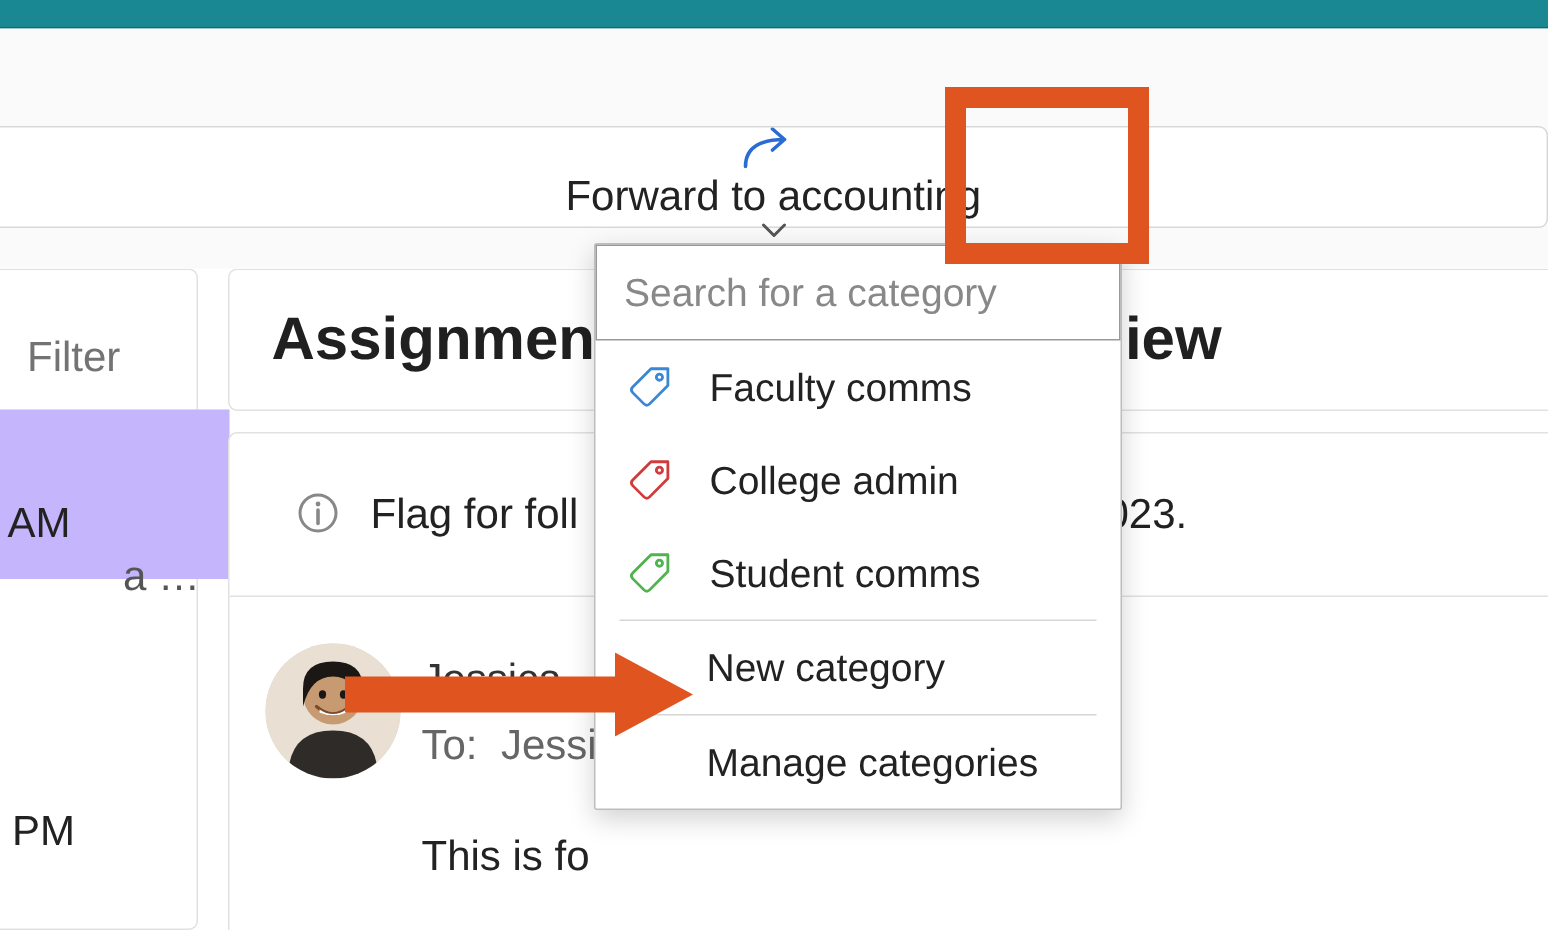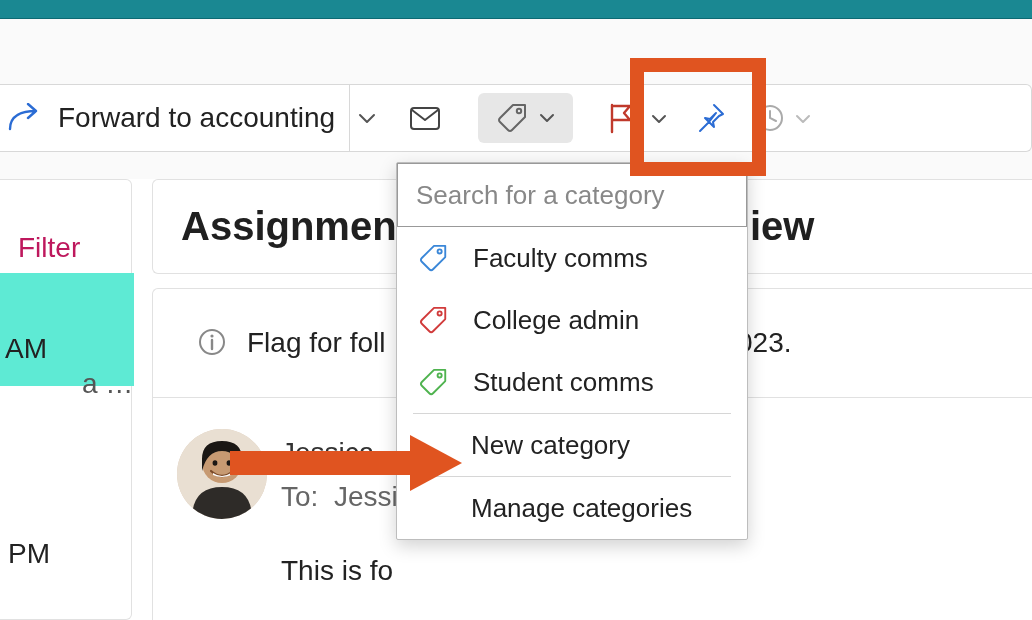--- a/index.html
+++ b/index.html
@@ -2,37 +2,37 @@
 <html><head>
 <meta charset="utf-8">
 <style>
   * { box-sizing: border-box; margin: 0; padding: 0; }
   html, body { width: 1032px; height: 620px; font-family: "Segoe UI", Arial, sans-serif; overflow: hidden; }
   body { background: #ffffff; position: relative; }
 
   .teal-bar { position: absolute; left: 0; top: 0; width: 1032px; height: 19px; background: #1a8892; border-bottom: 1px solid #0d6a73; }
   .page-bg { position: absolute; left: 0; top: 19px; width: 1032px; height: 160px; background: #fafafa; }
 
-  .toolbar { position: absolute; left: 0; top: 84px; height: 68px; width: 1032px; display: flex; align-items: center; background: #ffffff; border: 1px solid #d8d8d8; border-left: none; border-radius: 0 6px 6px 0; }
+  .toolbar { position: absolute; left: 0; top: 84px; height: 68px; width: 1032px; display: flex; align-items: center; background: #ffffff; border: 1px solid #d8d8d8; border-left: none; border-radius: 0 6px 6px 0; flex-direction: column; }
   .toolbar .arrow-icon { margin-left: 8px; margin-right: 10px; }
   .toolbar .forward-label { font-size: 28px; color: #222; }
   .toolbar .split-div { width: 1px; height: 66px; background: #d8d8d8; margin-left: 14px; }
   .toolbar .split-caret { width: 34px; height: 66px; display: flex; align-items: center; justify-content: center; }
   .toolbar .envelope { margin-left: 24px; margin-right: 12px; }
   .toolbar .read-label { font-size: 28px; color: #222; }
   .toolbar .tag-btn { margin-left: 24px; width: 95px; height: 50px; background: #e7e7e7; border-radius: 6px; display: flex; align-items: center; justify-content: center; gap: 10px; }
   .toolbar .flag-group { margin-left: 34px; display: flex; align-items: center; gap: 16px; }
   .toolbar .pin { margin-left: 28px; }
   .toolbar .clock-group { margin-left: 28px; display: flex; align-items: center; gap: 10px; }
 
   .highlight-box { position: absolute; left: 630px; top: 58px; width: 136px; height: 118px; border: 14px solid #e05420; box-sizing: border-box; }
 
   .sidebar { position: absolute; left: 0; top: 179px; width: 132px; height: 441px; background: #fff; border: 1px solid #e1e1e1; border-left: none; border-radius: 0 6px 6px 0; }
-  .filter-lbl { position: absolute; left: 18px; top: 52px; font-size: 28px; color: #be185d; }
-  .yellow-band { position: absolute; left: 0; top: 93px; width: 134px; height: 113px; background: #5eead4; }
+  .filter-lbl { position: absolute; left: 18px; top: 42px; font-size: 28px; color: #737373; }
+  .yellow-band { position: absolute; left: 0; top: 93px; width: 153px; height: 113px; background: #c4b5fd; }
   .yellow-band .line1 { position: absolute; left: 5px; top: 60px; font-size: 28px; color: #222; }
   .yellow-band .line2 { position: absolute; left: 82px; top: 95px; font-size: 28px; color: #555; }
   .gray-band { position: absolute; left: 0; top: 358px; width: 131px; height: 30px; font-size: 28px; color: #222; padding-left: 8px; }
 
   .main-card1 { position: absolute; left: 152px; top: 179px; width: 880px; height: 95px; background: #fff; border: 1px solid #e1e1e1; border-right: none; border-radius: 6px 0 0 6px; display: flex; align-items: center; }
   .title-text { margin-left: 28px; font-size: 40px; font-weight: 600; color: #202020; }
   .title-text .after { margin-left: 340px; }
 
   .main-card2 { position: absolute; left: 152px; top: 288px; width: 880px; height: 332px; background: #fff; border: 1px solid #e1e1e1; border-right: none; border-bottom: none; border-radius: 6px 0 0 0; }
   .info-row { position: absolute; left: 44px; top: 38px; display: flex; align-items: flex-start; gap: 20px; }

